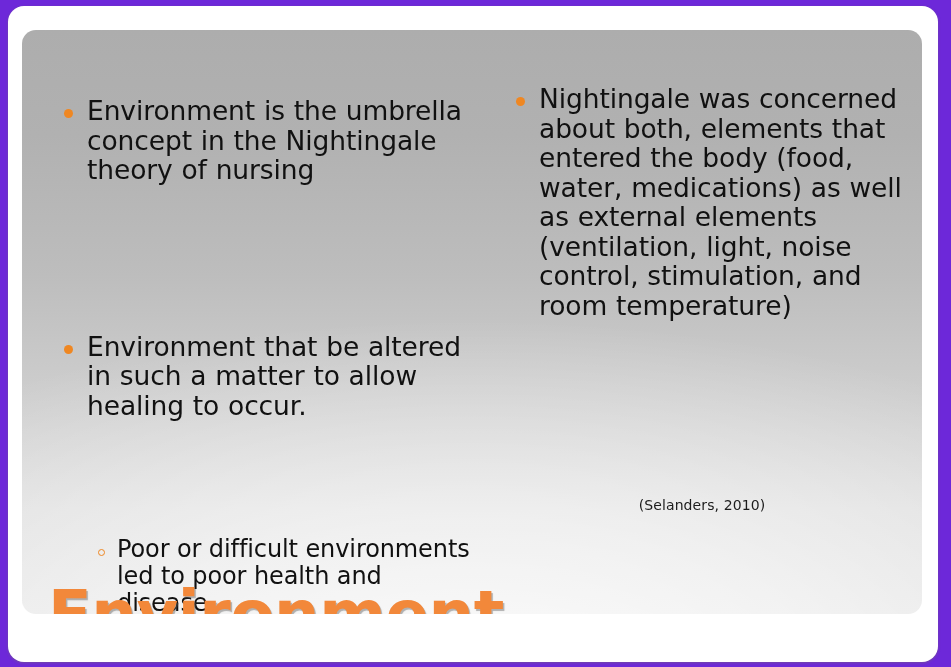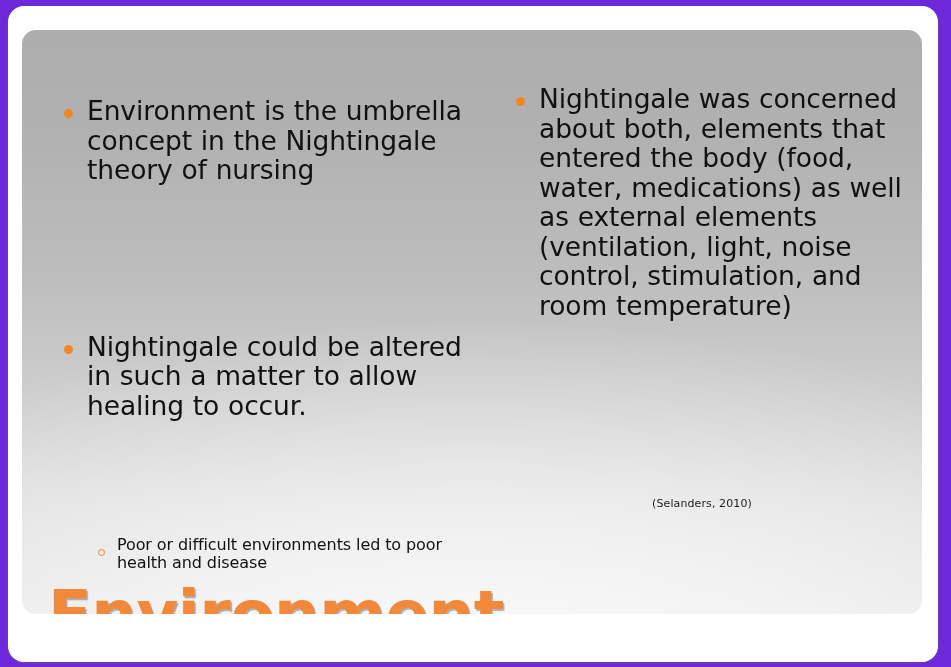--- a/index.html
+++ b/index.html
@@ -89,21 +89,21 @@
     width: 9px;
     height: 9px;
     border-radius: 50%;
     background: #ef8722;
   }
 
   .sub-item {
     position: relative;
     padding-left: 67px;
     color: #111111;
-    font-size: 16px;
+    font-size: 24px;
     line-height: 1.115;
     letter-spacing: -0.1px;
   }
   .sub-item .ring {
     position: absolute;
     left: 48px;
     width: 5px;
     height: 5px;
     border-radius: 50%;
     border: 1.4px solid #ef8722;
@@ -125,21 +125,21 @@
   #column-right .bullet-item { font-size: 26.5px; }
 
   
   #citation {
     position: absolute;
     left: 480px;
     top: 467px;
     width: 400px;
     text-align: center;
     font-family: "DejaVu Sans", sans-serif;
-    font-size: 11px;
+    font-size: 14px;
     color: #1c1c1c;
     letter-spacing: 0.1px;
   }
 
   
   #slide-title {
     position: absolute;
     left: 26px;
     top: 552px;
     font-size: 64px;
@@ -162,21 +162,21 @@
 
         <div class="column" id="column-left">
 
           <div class="bullet-item" id="left-b1">
             <span class="dot"></span>
             <span>Environment is the umbrella concept in the Nightingale theory of nursing</span>
           </div>
 
           <div class="bullet-item" id="left-b2">
             <span class="dot"></span>
-            <span>Nightingale could be altered in such a matter to allow healing to occur.</span>
+            <span>Environment that be altered in such a matter to allow healing to occur.</span>
           </div>
 
           <div class="sub-item" id="left-s1">
             <span class="ring"></span>
             <span>Poor or difficult environments led to poor health and disease</span>
           </div>
 
         </div>
 
         <div class="column" id="column-right">

